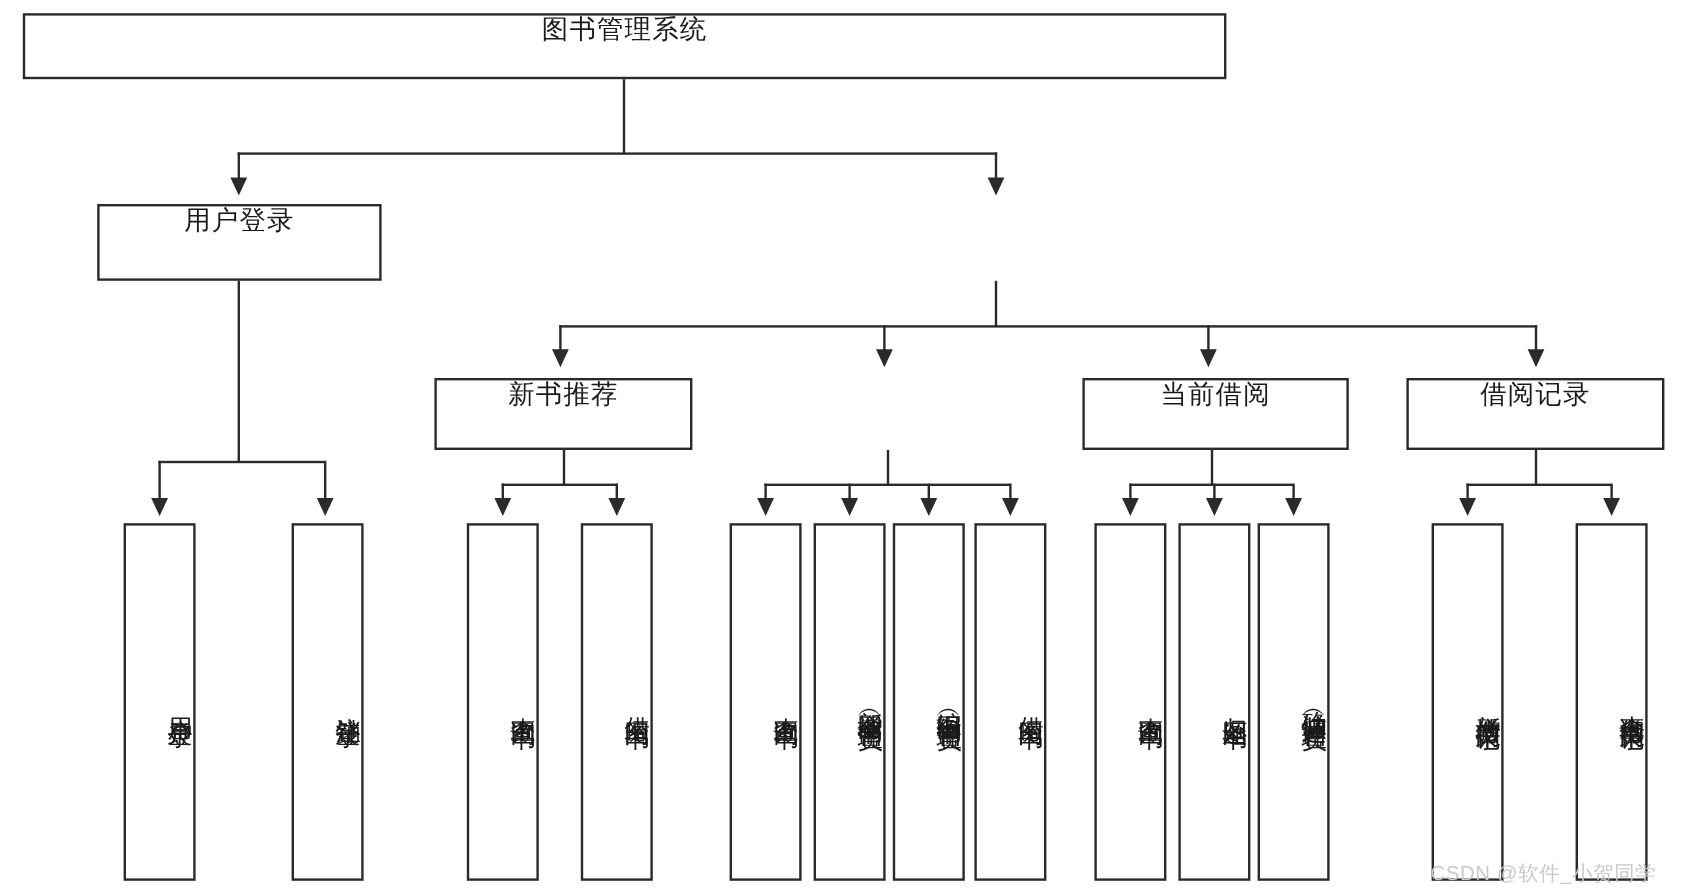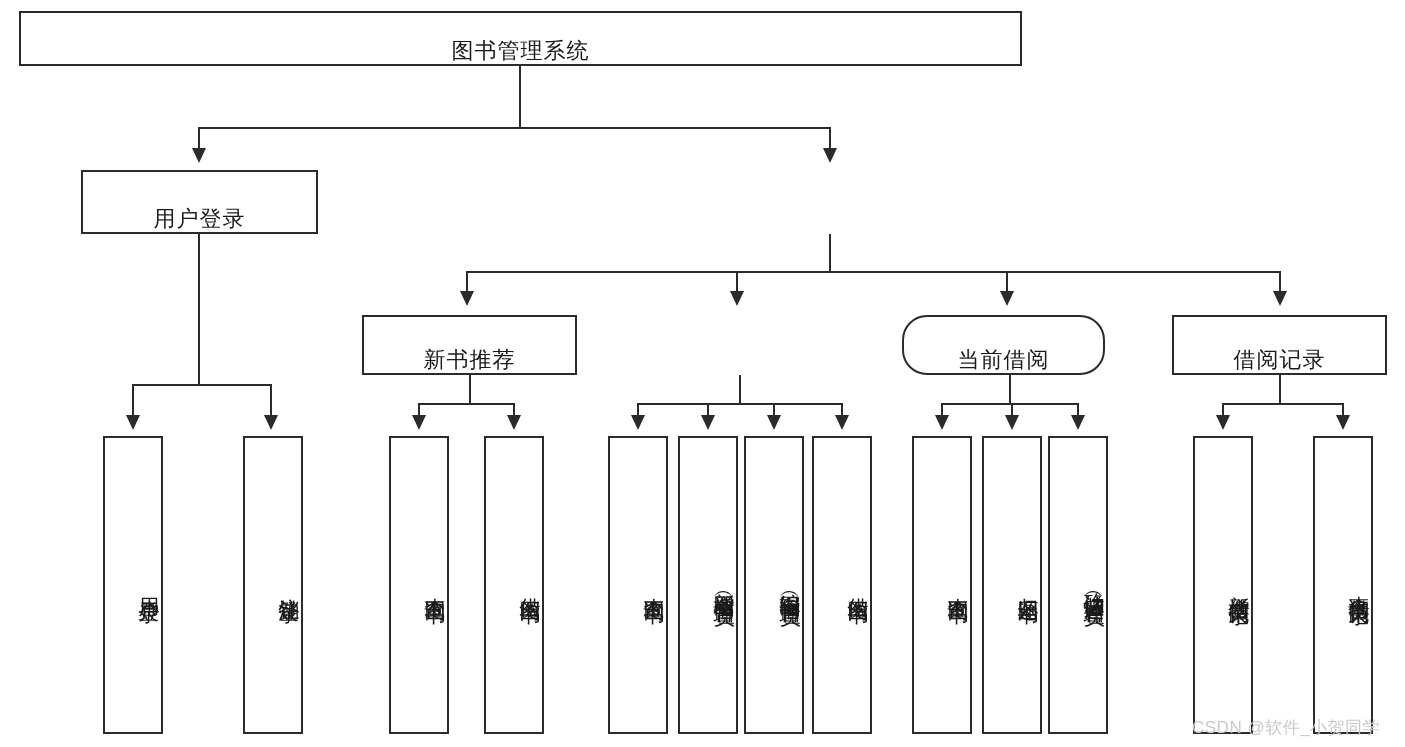--- a/index.html
+++ b/index.html
@@ -17,21 +17,21 @@
     height: 747px;
     background: #ffffff;
     overflow: hidden;
   }
   .node {
     position: absolute;
     box-sizing: border-box;
     border: 2px solid #2b2b2b;
     background: #ffffff;
     display: flex;
-    align-items: flex-end;
+    align-items: flex-start;
     justify-content: center;
     color: #1a1a1a;
     line-height: 1.12;
   }
   .node.horiz {
     font-size: 22px;
     letter-spacing: 1px;
     white-space: nowrap;
   }
   .node.vert {
@@ -104,21 +104,21 @@
   <div class="line vline" style="left:736px; top:271px; width:2px; height:22px;"></div>
   <div class="arrow" style="left:730px; top:291px;"></div>
   <div class="line vline" style="left:1006px; top:271px; width:2px; height:22px;"></div>
   <div class="arrow" style="left:1000px; top:291px;"></div>
   <div class="line vline" style="left:1279px; top:271px; width:2px; height:22px;"></div>
   <div class="arrow" style="left:1273px; top:291px;"></div>
 
   <div class="node horiz" style="left:362px; top:315px; width:215px; height:60px;">
     <span>新书推荐</span>
   </div>
-  <div class="node horiz" style="left:902px; top:315px; width:203px; height:60px;border-radius:25px;">
+  <div class="node horiz" style="left:902px; top:315px; width:222px; height:60px;">
     <span>当前借阅</span>
   </div>
   <div class="node horiz" style="left:1172px; top:315px; width:215px; height:60px;">
     <span>借阅记录</span>
   </div>
 
   <div class="line vline" style="left:469px; top:375px; width:2px; height:29px;"></div>
   <div class="line hline" style="left:418px; top:403px; width:97px; height:2px;"></div>
   <div class="line vline" style="left:418px; top:403px; width:2px; height:14px;"></div>
   <div class="arrow" style="left:412px; top:415px;"></div>

